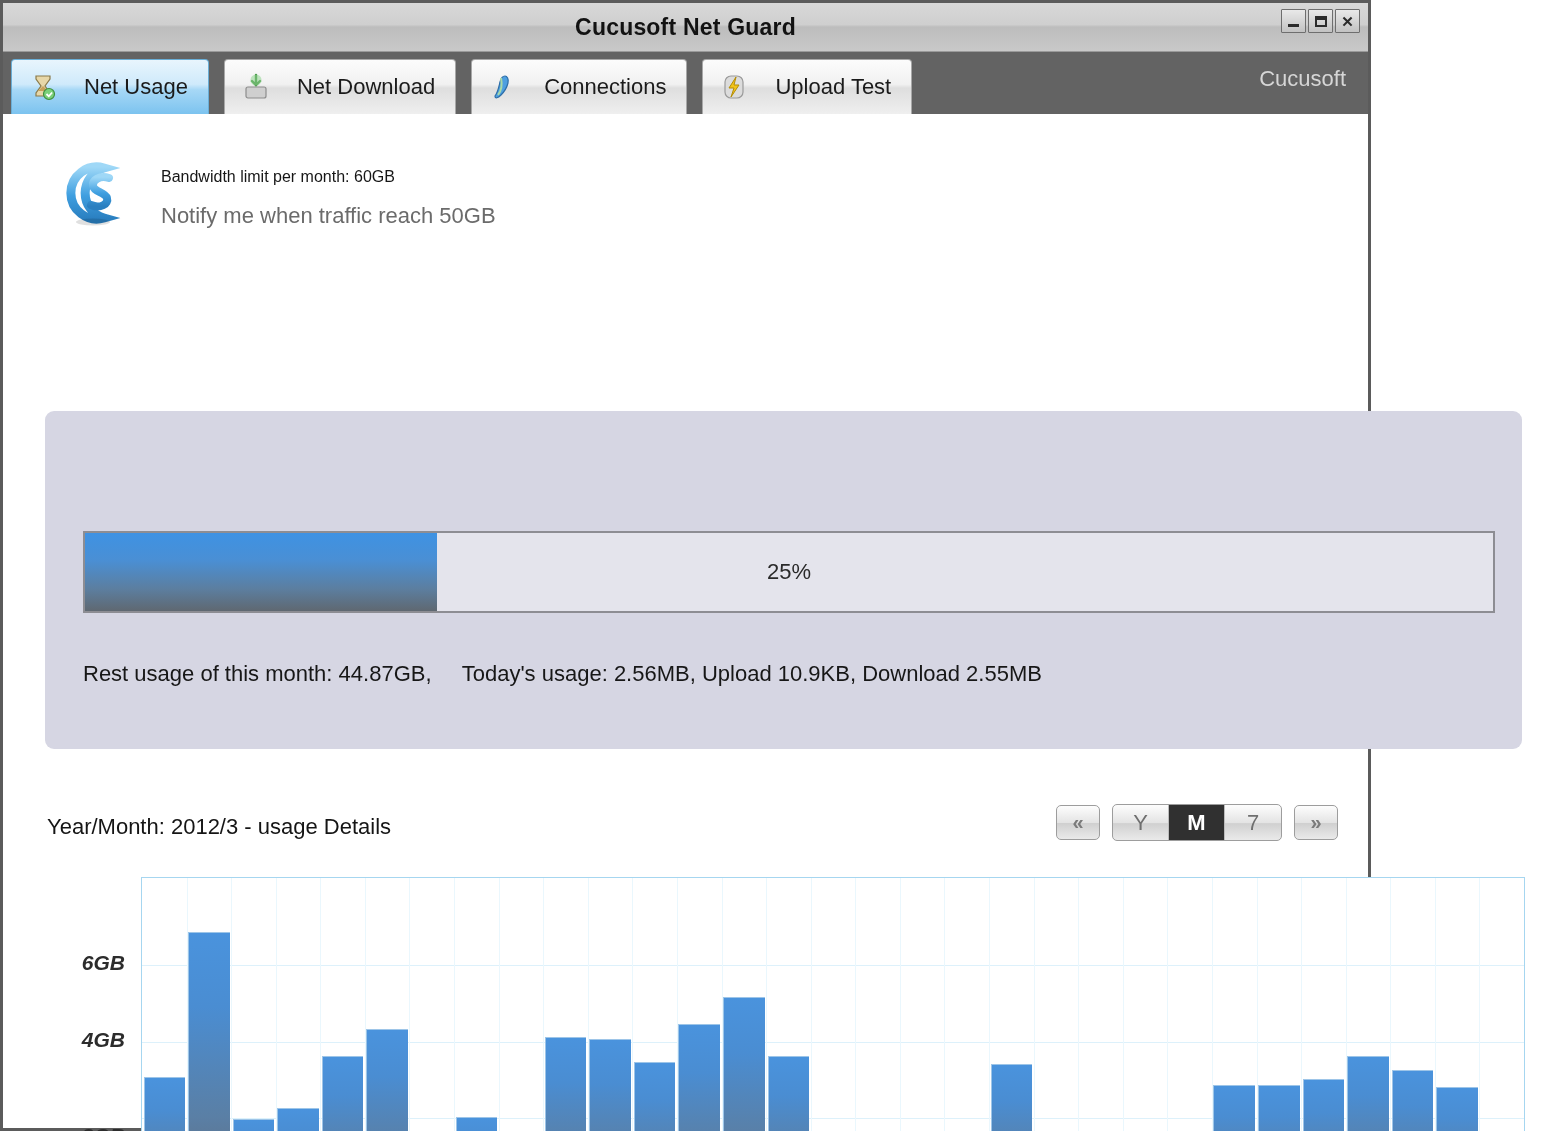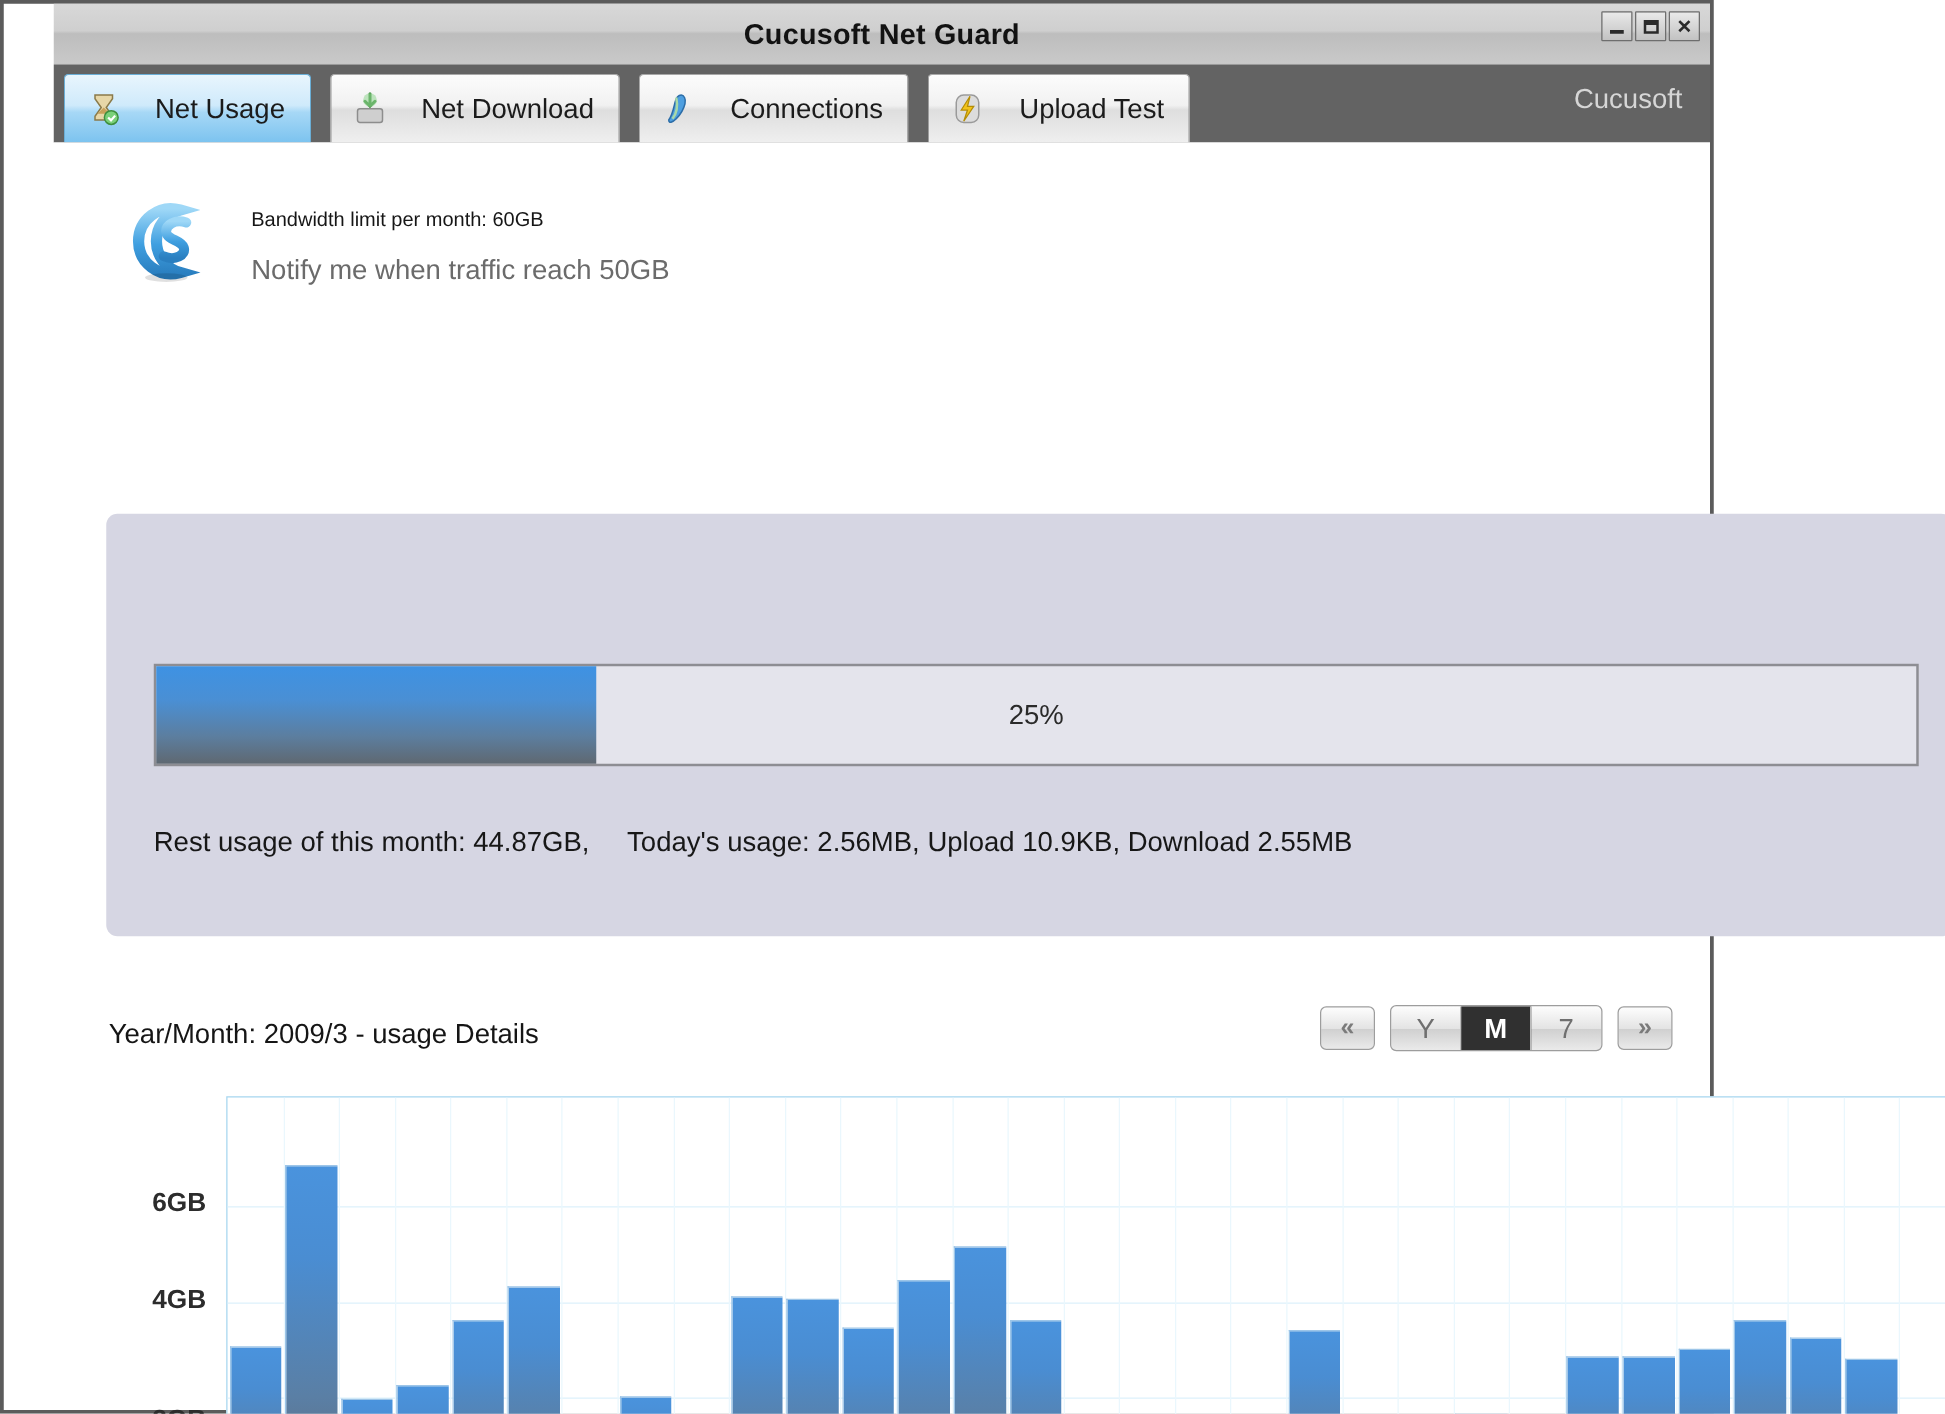--- a/index.html
+++ b/index.html
@@ -19,21 +19,20 @@
   #app-window {
     position: absolute;
     left: 0; top: 0;
     width: 1371px;
     height: 1131px;
     box-sizing: border-box;
     border: 3px solid #5b5b5b;
     background: #ffffff;
     display: flex;
     flex-direction: column;
-    padding-left: 40px;
   }
 
   
   #title-bar {
     position: relative;
     height: 48px;
     flex: 0 0 48px;
     background: linear-gradient(to bottom, #d8d8d8 0%, #cfcfcf 45%, #bdbdbd 50%, #c9c9c9 100%);
     border-bottom: 1px solid #9a9a9a;
     display: flex;
@@ -323,20 +322,21 @@
     box-sizing: border-box;
   }
   .y-tick {
     position: absolute;
     right: 1434px;
     font-size: 21px;
     font-weight: bold;
     color: #2c2c2c;
     text-align: right;
     white-space: nowrap;
+    font-style: italic;
   }
 </style>
 </head>
 <body>
 
 <div id="app-window">
 
   <div id="title-bar">
     <div id="window-title">Cucusoft Net Guard</div>
     <div id="window-controls">
@@ -425,21 +425,21 @@
 
     <div id="usage-panel">
       <div id="progress-track">
         <div id="progress-fill" style="width: 25%;"></div>
         <div id="progress-percent">25%</div>
       </div>
       <div id="usage-footer">Rest usage of this month: 44.87GB,     Today's usage: 2.56MB, Upload 10.9KB, Download 2.55MB</div>
     </div>
 
     <div id="chart-header-row">
-      <div id="chart-title">Year/Month: 2009/3 - usage Details</div>
+      <div id="chart-title">Year/Month: 2012/3 - usage Details</div>
       <div id="chart-nav">
         <div class="nav-arrow">«</div>
         <div id="range-group">
           <div class="range-btn">Y</div>
           <div class="range-btn selected">M</div>
           <div class="range-btn">7</div>
         </div>
         <div class="nav-arrow">»</div>
       </div>
     </div>

